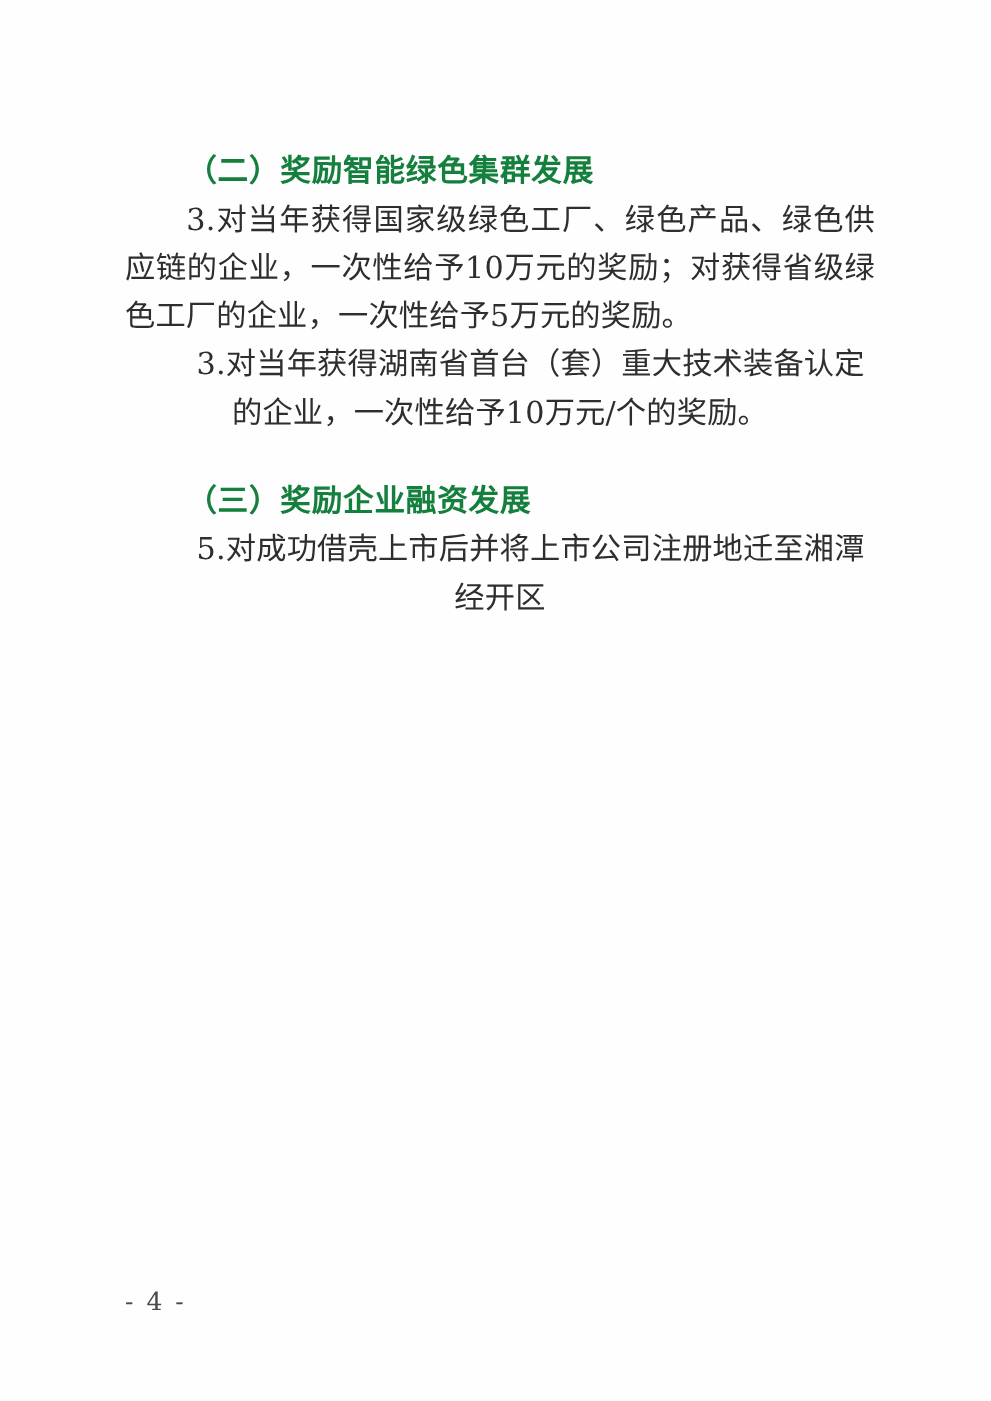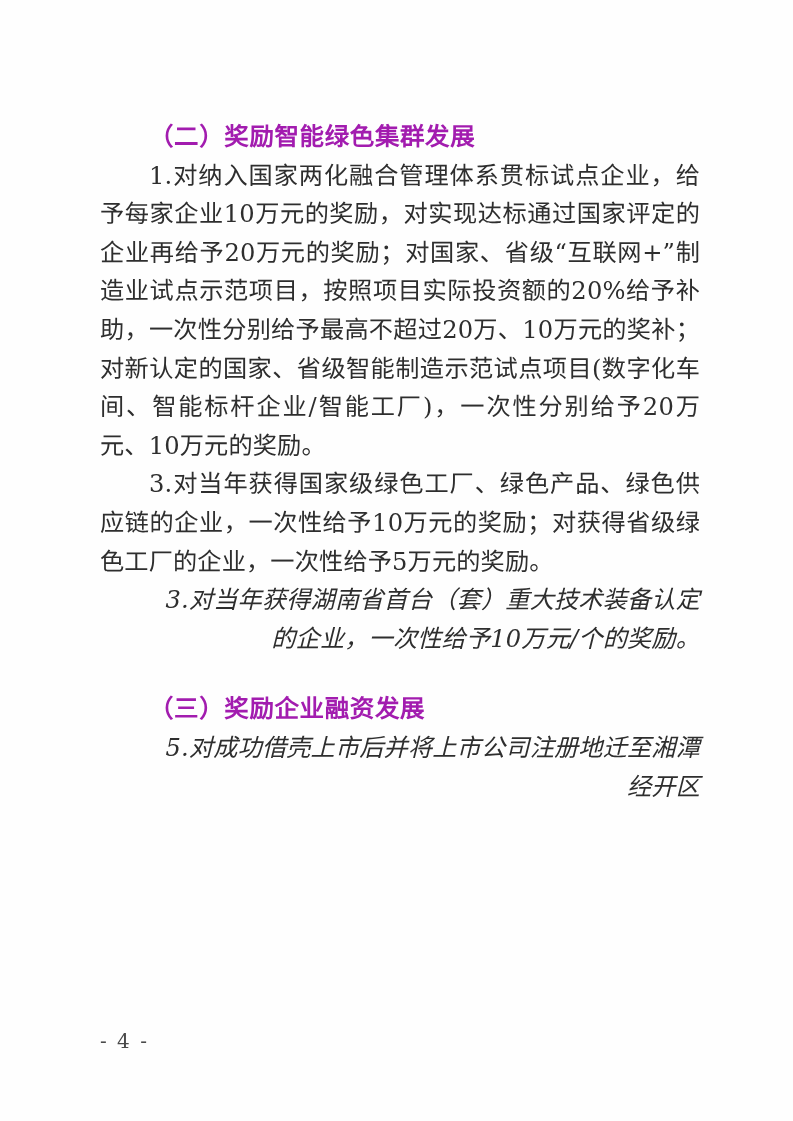--- a/index.html
+++ b/index.html
@@ -25,21 +25,21 @@
     left: 100px;
     top: 118px;
     width: 600px;
   }
 
   .heading {
     font-family: "DejaVu Serif", "Liberation Serif", serif;
     font-weight: bold;
     font-size: 24.5px;
     line-height: 38.6px;
-    color: #a21caf;
+    color: #15803d;
     text-indent: 49px;
     letter-spacing: 0.6px;
     margin: 0;
     padding: 0;
     white-space: nowrap;
   }
 
   .heading-gap-top {
     margin-top: 32px;
   }
@@ -53,22 +53,21 @@
     text-align: justify;
     text-justify: inter-character;
     text-indent: 49px;
     letter-spacing: 0.15px;
     margin: 0;
     padding: 0;
     word-break: break-all;
   }
 
   .para.last-loose {
-    text-align: right;
-    font-style: italic;
+    text-align: center;
   }
 
   .footer {
     position: absolute;
     left: 100px;
     top: 1028px;
     width: 600px;
     font-family: "DejaVu Serif", "Liberation Serif", serif;
     font-size: 20px;
     line-height: 26px;
@@ -79,21 +78,20 @@
 </style>
 </head>
 <body>
 
 <div class="page">
 
   <div class="content">
 
     <h2 class="heading">（二）奖励智能绿色集群发展</h2>
 
-    <p class="para">1.对纳入国家两化融合管理体系贯标试点企业，给予每家企业10万元的奖励，对实现达标通过国家评定的企业再给予20万元的奖励；对国家、省级“互联网+”制造业试点示范项目，按照项目实际投资额的20%给予补助，一次性分别给予最高不超过20万、10万元的奖补；对新认定的国家、省级智能制造示范试点项目(数字化车间、智能标杆企业/智能工厂)，一次性分别给予20万元、10万元的奖励。</p>
 
     <p class="para">3.对当年获得国家级绿色工厂、绿色产品、绿色供应链的企业，一次性给予10万元的奖励；对获得省级绿色工厂的企业，一次性给予5万元的奖励。</p>
 
     <p class="para last-loose">3.对当年获得湖南省首台（套）重大技术装备认定的企业，一次性给予10万元/个的奖励。</p>
 
     <h2 class="heading heading-gap-top">（三）奖励企业融资发展</h2>
 
 
 
     <p class="para last-loose">5.对成功借壳上市后并将上市公司注册地迁至湘潭经开区</p>

